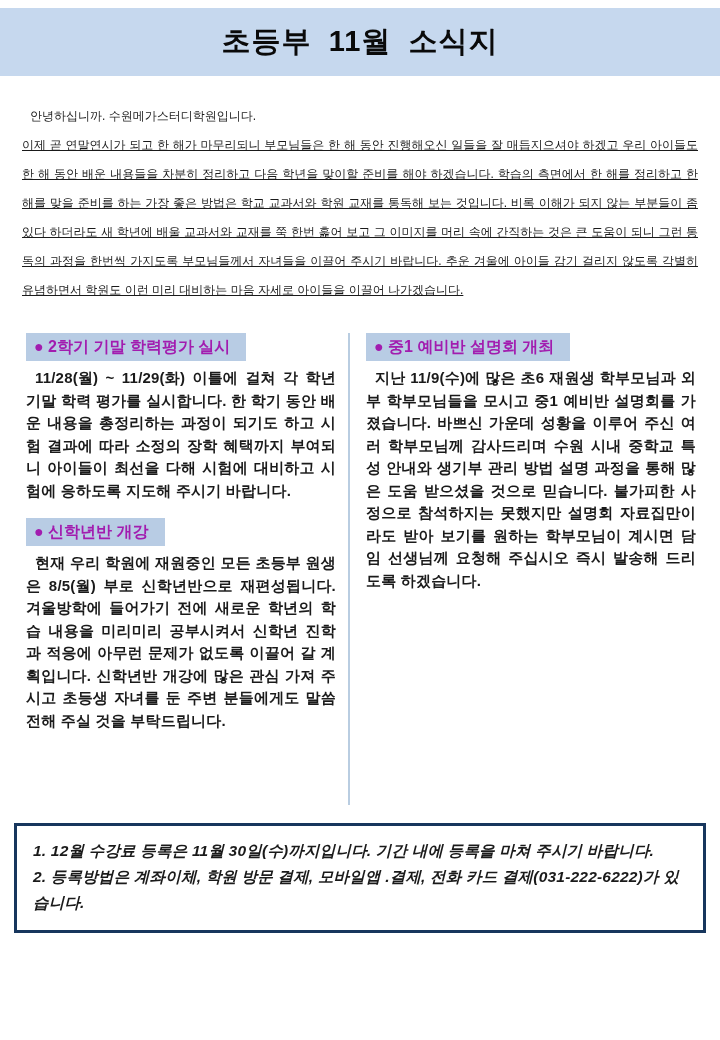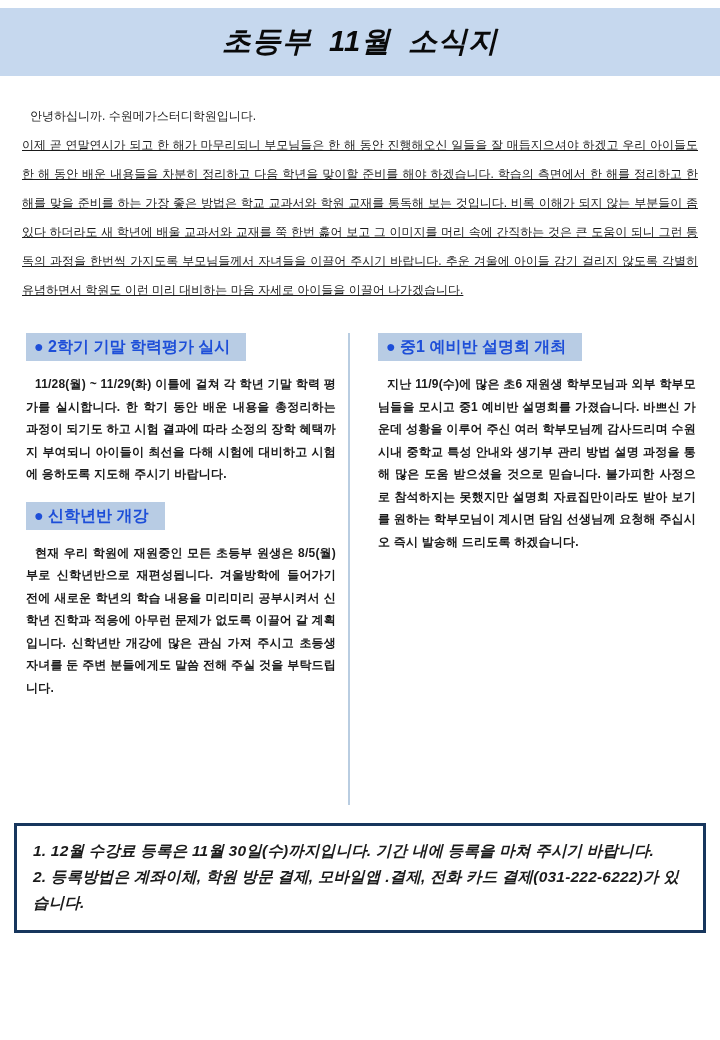--- a/index.html
+++ b/index.html
@@ -14,56 +14,55 @@
 
   
   .banner {
     margin-top: 8px;
     height: 68px;
     background: #c6d8ee;
     display: flex; align-items: center; justify-content: center;
   }
   .banner h1 {
     font-size: 29px; font-weight: 800; color: #0a0a0a;
-    letter-spacing: 1px; word-spacing: 8px; font-style: italic;
+    letter-spacing: 1px; word-spacing: 8px;
   }
 
   
   .intro {
     margin: 26px 22px 0 22px;
     font-size: 12px; line-height: 29px; font-weight: 400;
   }
   .intro .greet { text-indent: 8px; }
   .intro .body  { text-align: justify; text-decoration: underline; }
 
   
   .columns {
     display: flex;
     margin: 28px 24px 0 26px;
     min-height: 472px;
     align-items: stretch;
   }
   .col { display: block; }
   .col.left  { width: 322px; padding-right: 12px; }
-  .col.right { flex: 1; padding-left: 28px; }
+  .col.right { flex: 1; padding-left: 16px; }
   .divider { width: 2px; background: #b9cde1; }
 
   .section-header {
     display: inline-block;
     background: #b8cce4;
-    color: #1d4ed8;
+    color: #a21caf;
     font-weight: 800;
     font-size: 16px;
     line-height: 20px;
     padding: 4px 16px 4px 8px;
-    margin-bottom: 6px;
   }
   .section-body {
     font-weight: 700;
-    font-size: 12px;
+    font-size: 15px;
     line-height: 22.5px;
     text-align: justify;
     text-indent: 9px;
     margin: 6px 0 16px 0;
     letter-spacing: 0.2px;
   }
 
   
   .notice {
     margin: 18px 14px 0 14px;

